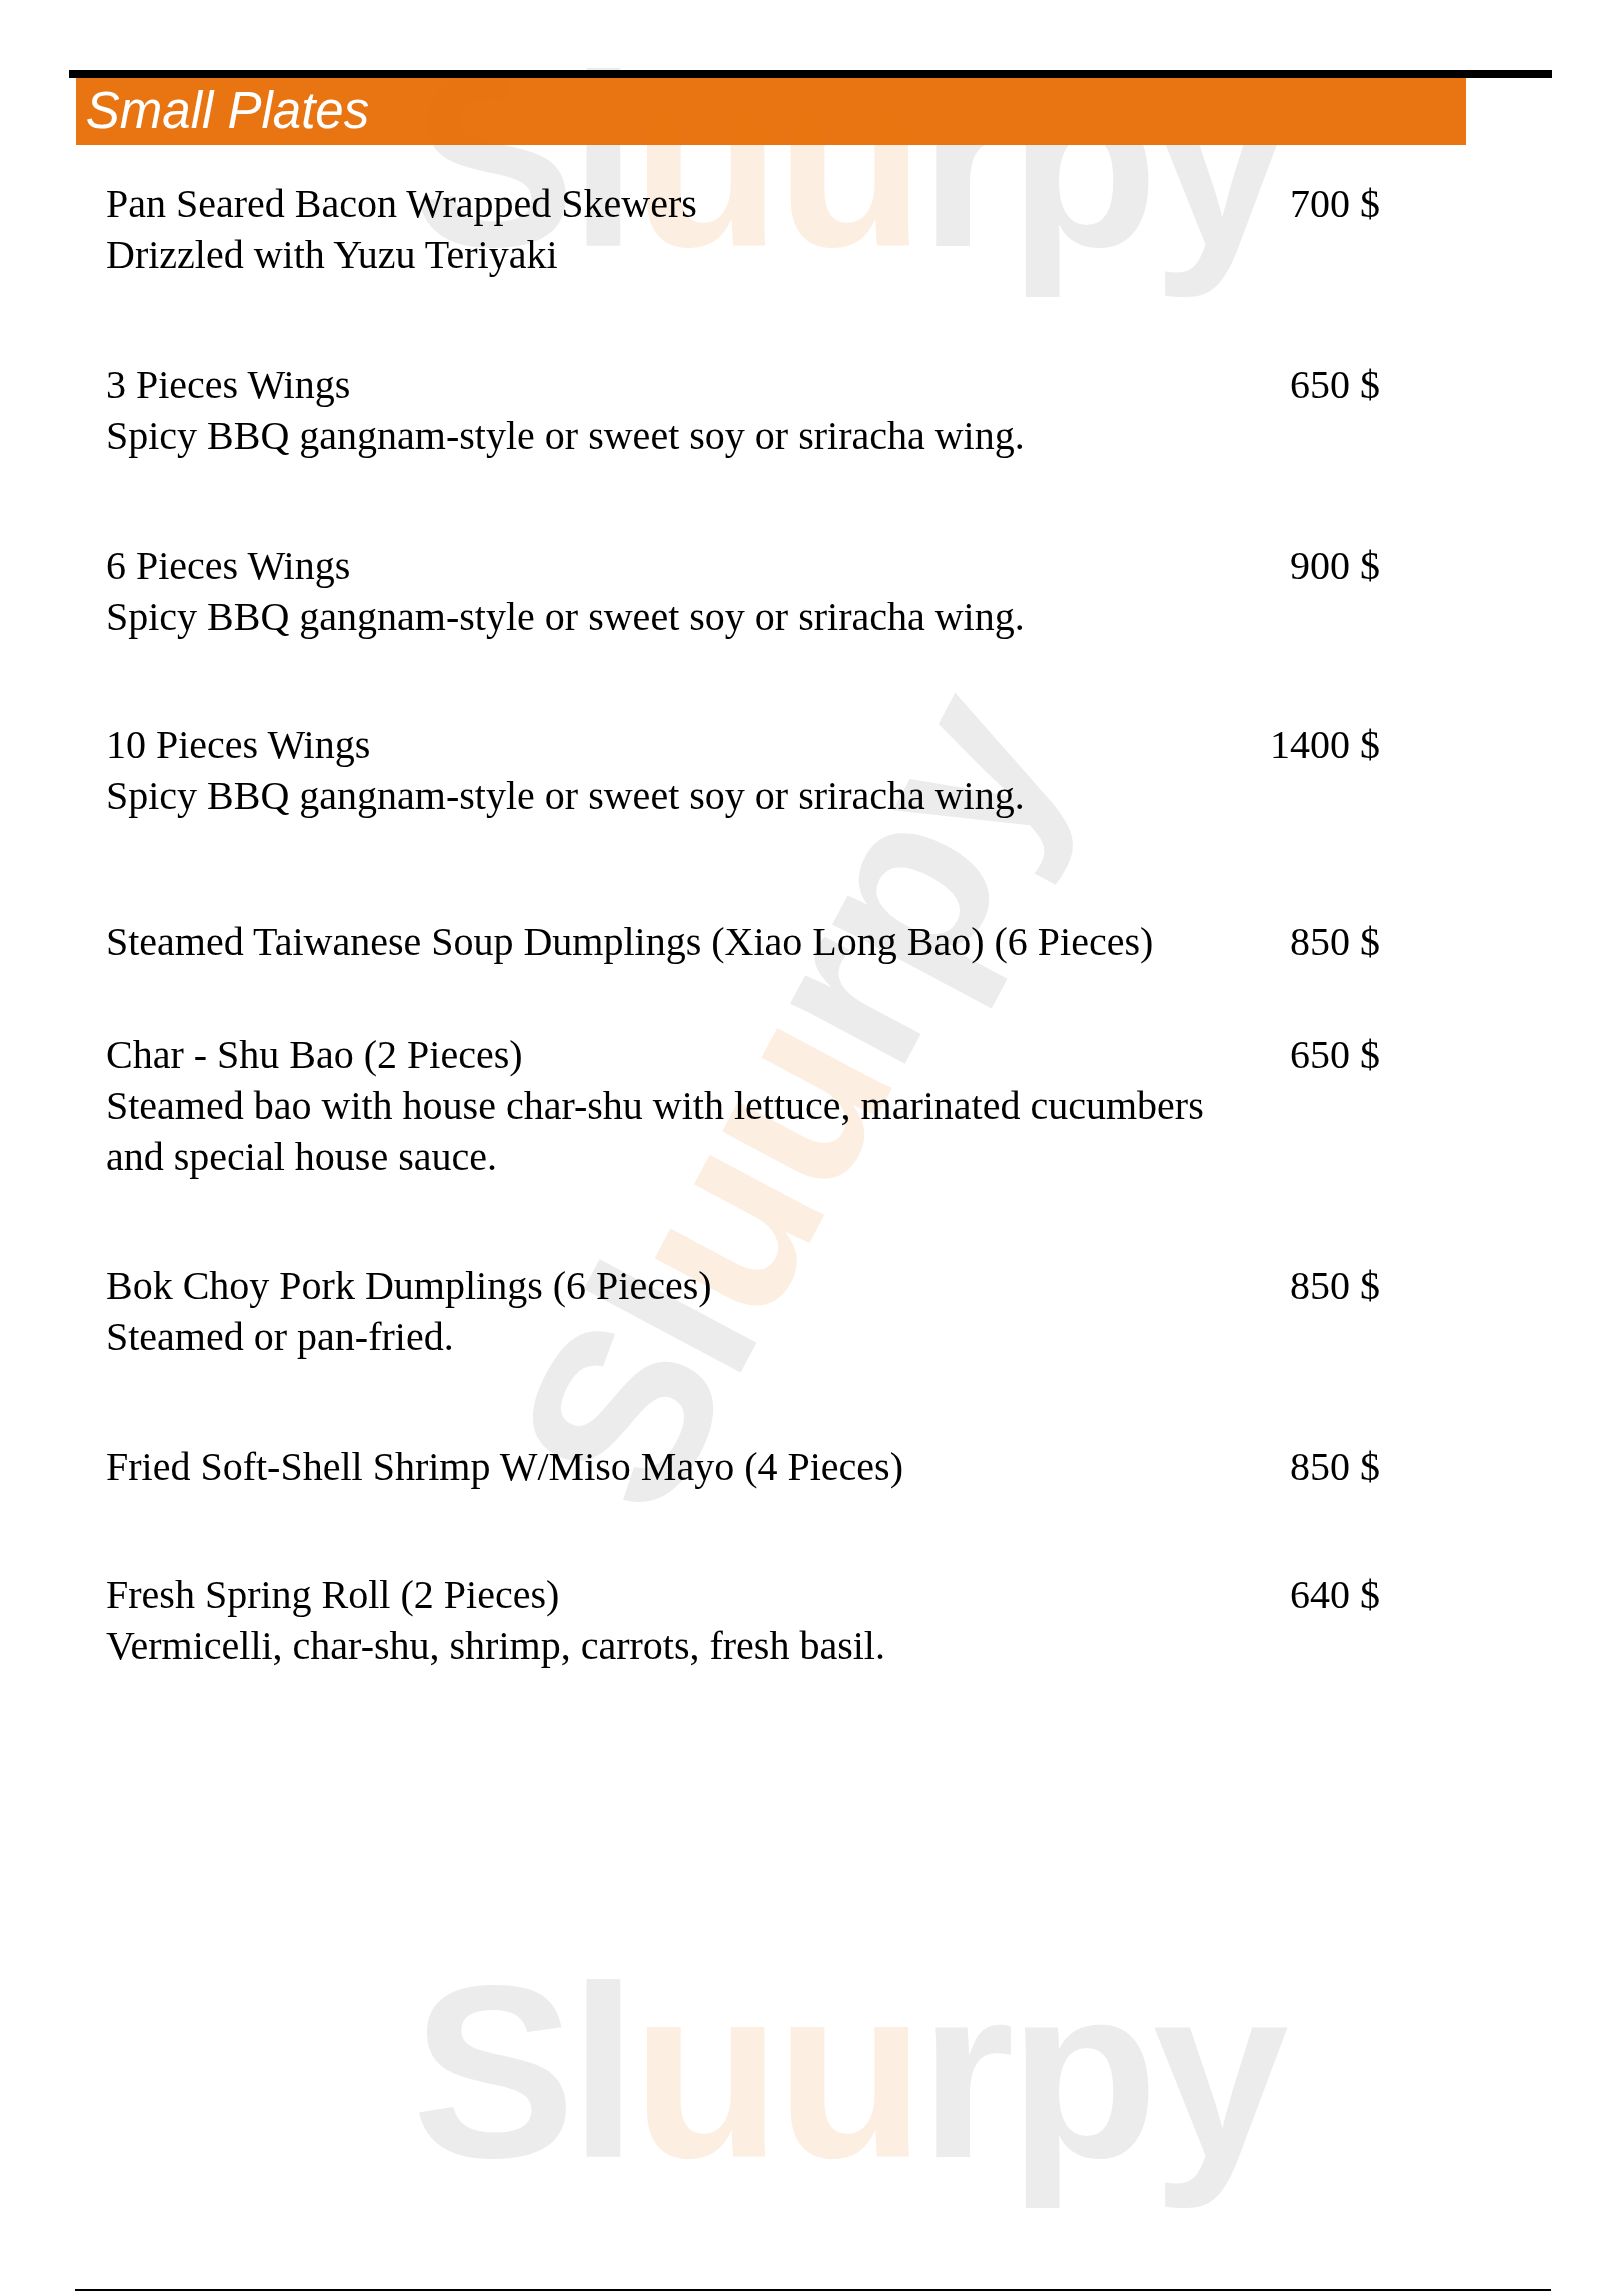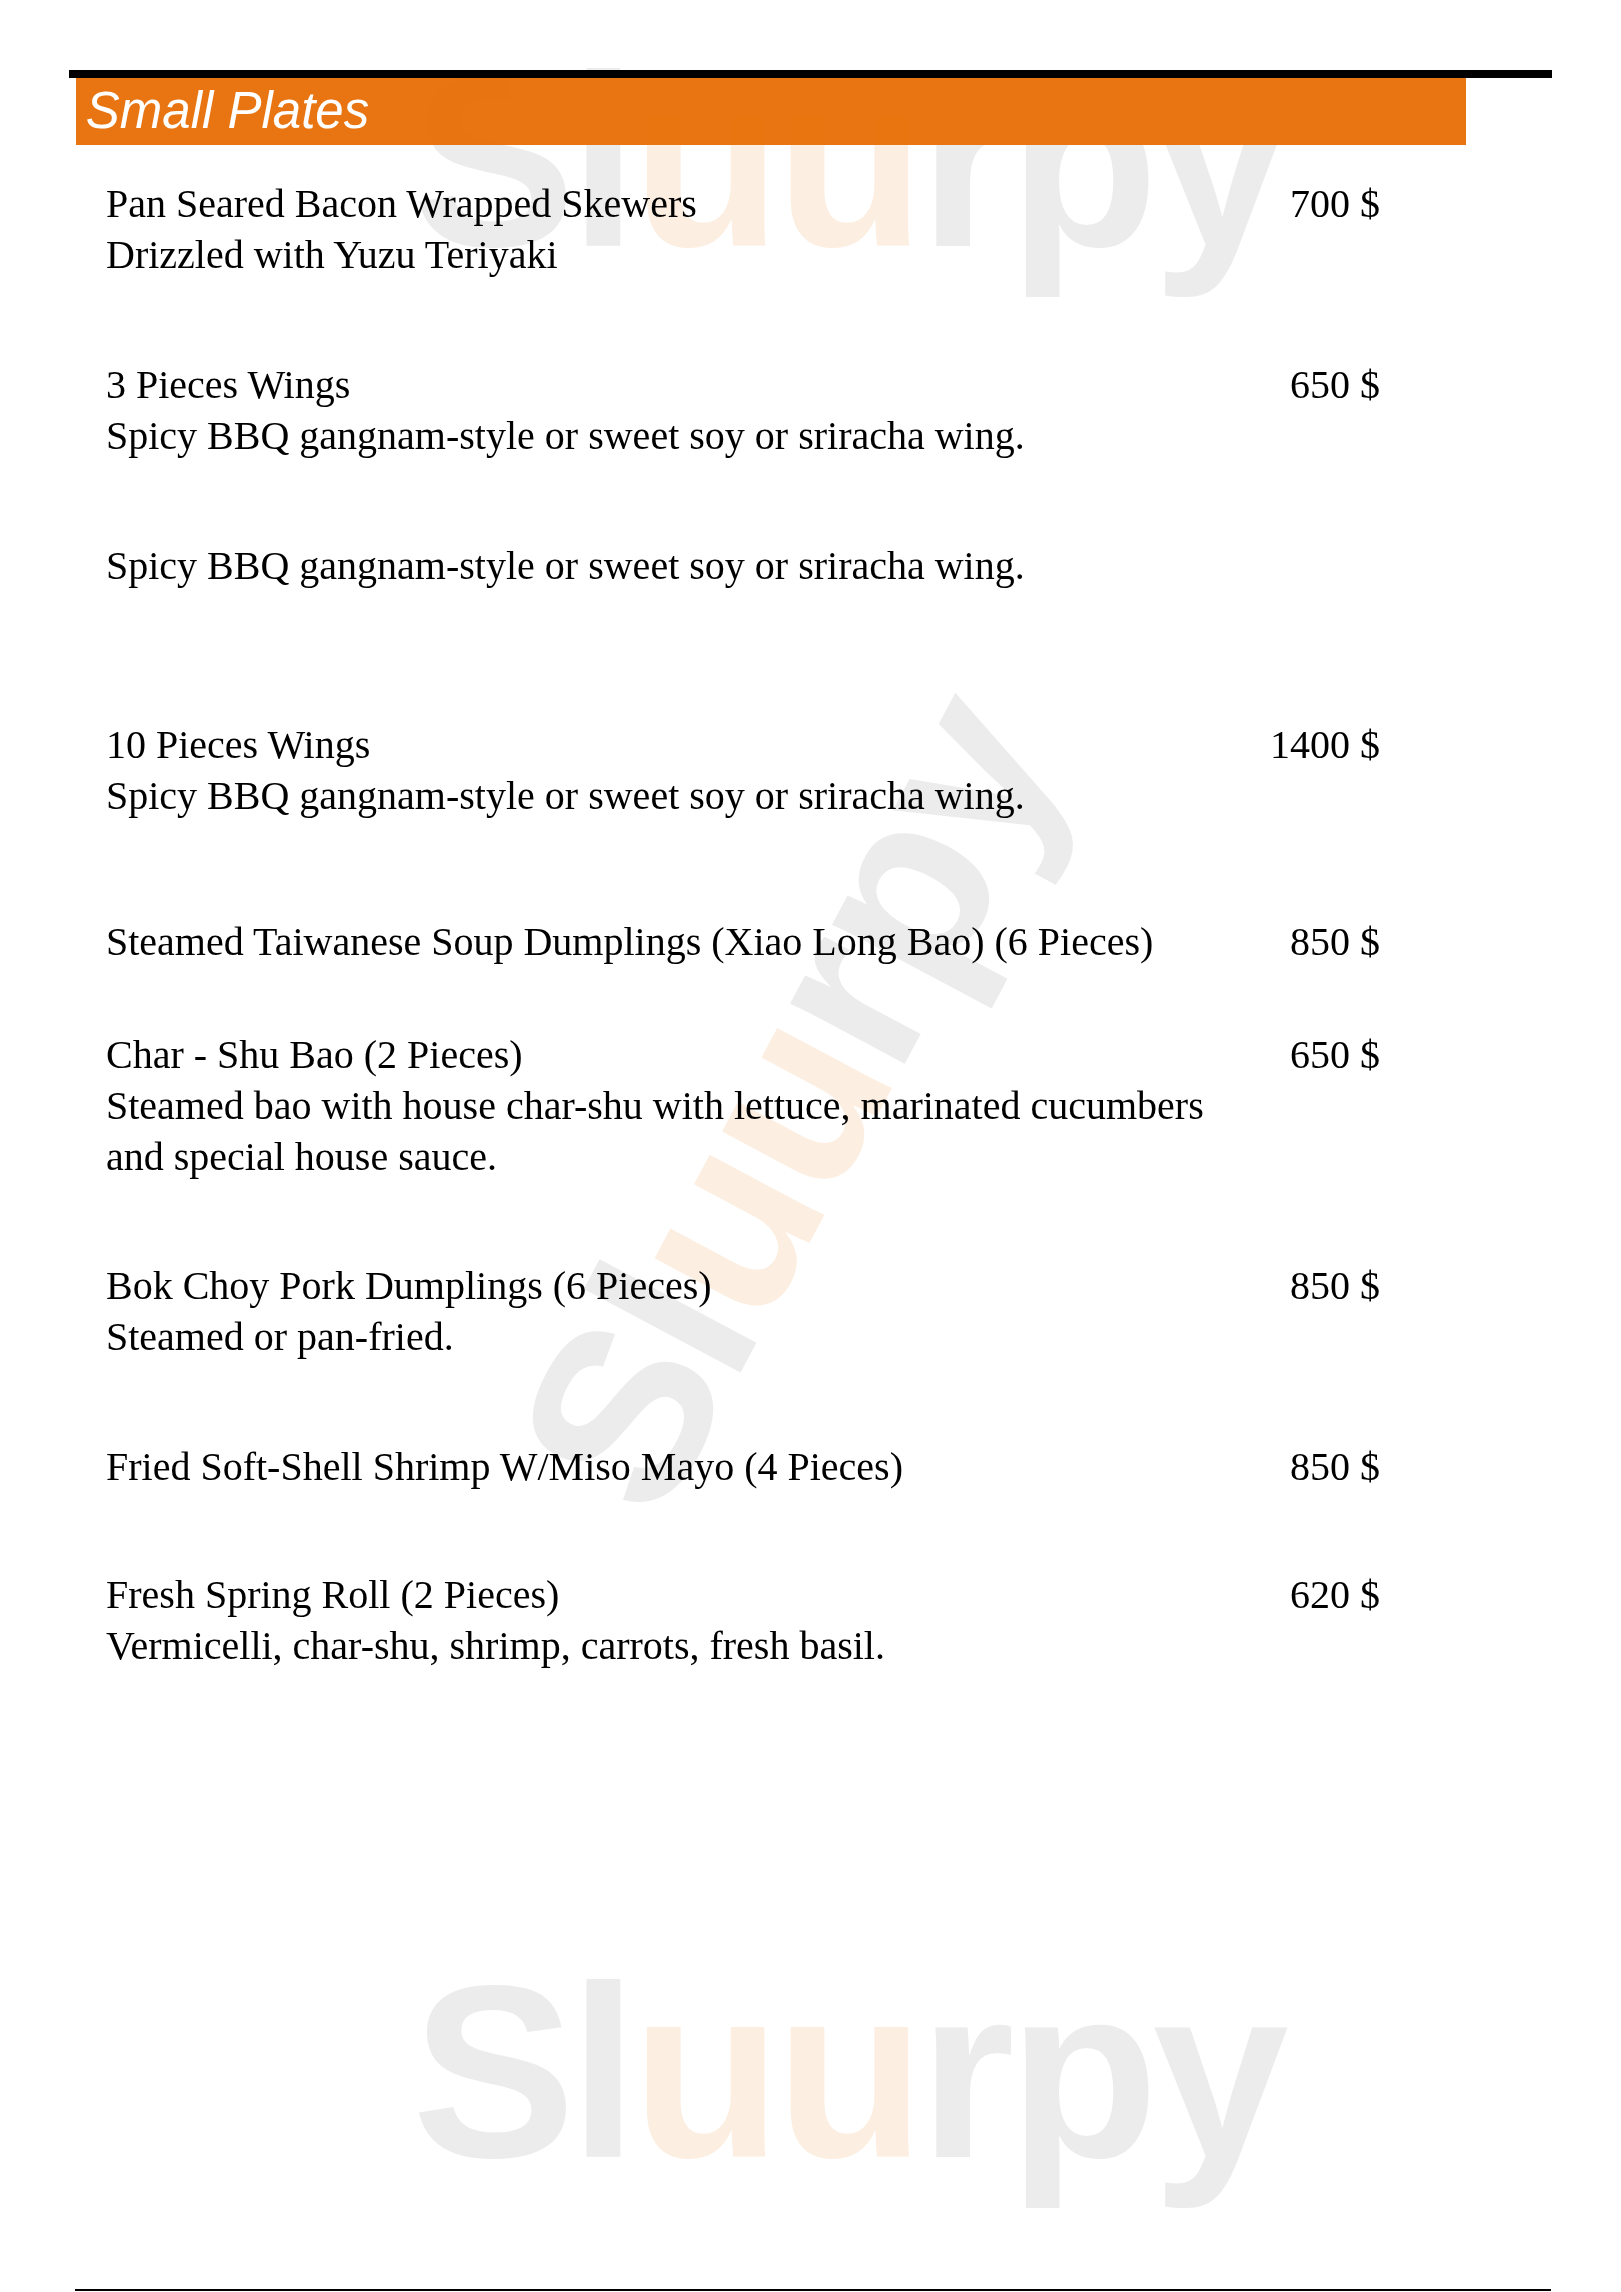--- a/index.html
+++ b/index.html
@@ -44,20 +44,24 @@
   <div class="desc">Drizzled with Yuzu Teriyaki</div>
 </div>
 <div class="item" style="top:359px">
   <div class="row">
       <span class="name">3 Pieces Wings</span>
       <span class="price">650 $</span>
     </div>
   <div class="desc">Spicy BBQ gangnam-style or sweet soy or sriracha wing.</div>
 </div>
 <div class="item" style="top:540px">
+  <div class="row">
+      <span class="name">6 Pieces Wings</span>
+      <span class="price">900 $</span>
+    </div>
   <div class="desc">Spicy BBQ gangnam-style or sweet soy or sriracha wing.</div>
 </div>
 <div class="item" style="top:719px">
   <div class="row">
       <span class="name">10 Pieces Wings</span>
       <span class="price">1400 $</span>
     </div>
   <div class="desc">Spicy BBQ gangnam-style or sweet soy or sriracha wing.</div>
 </div>
 <div class="item" style="top:916px">
@@ -82,19 +86,19 @@
 </div>
 <div class="item" style="top:1441px">
   <div class="row">
       <span class="name">Fried Soft-Shell Shrimp W/Miso Mayo (4 Pieces)</span>
       <span class="price">850 $</span>
     </div>
 </div>
 <div class="item" style="top:1569px">
   <div class="row">
       <span class="name">Fresh Spring Roll (2 Pieces)</span>
-      <span class="price">620 $</span>
+      <span class="price">640 $</span>
     </div>
   <div class="desc">Vermicelli, char-shu, shrimp, carrots, fresh basil.</div>
 </div>
 
 <div class="bottom-rule"></div>
 
 
 </body></html>

